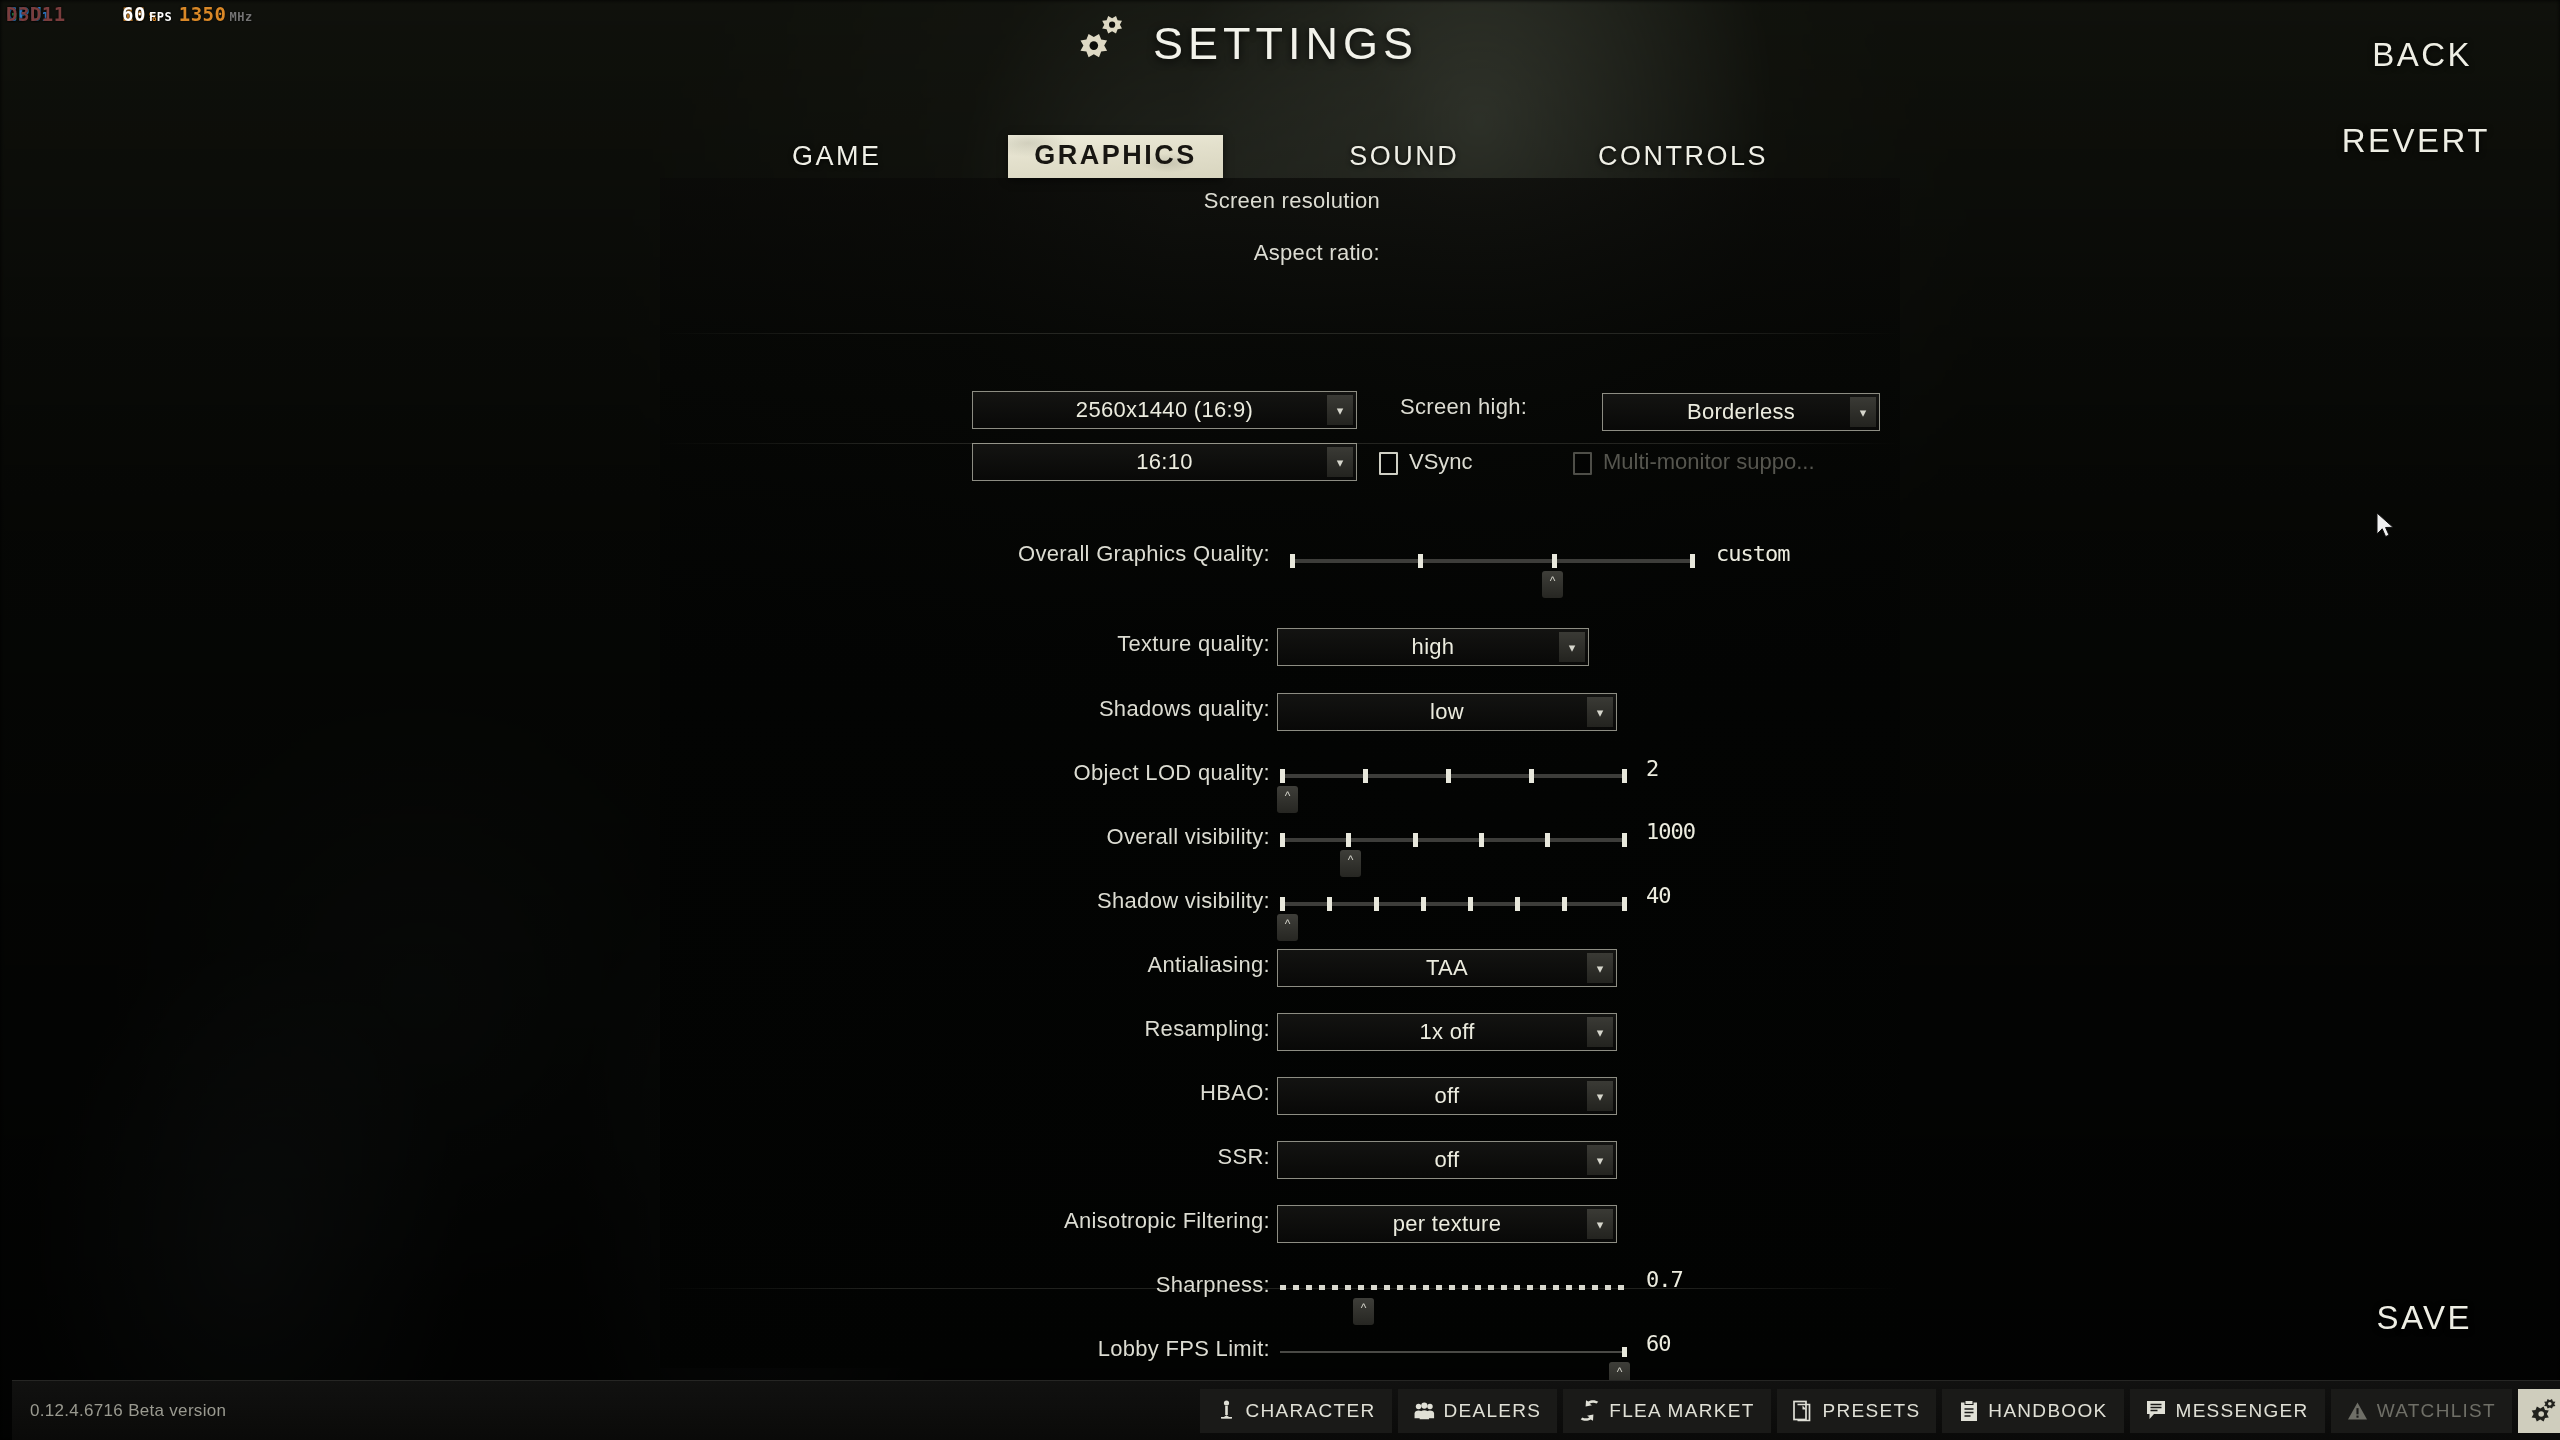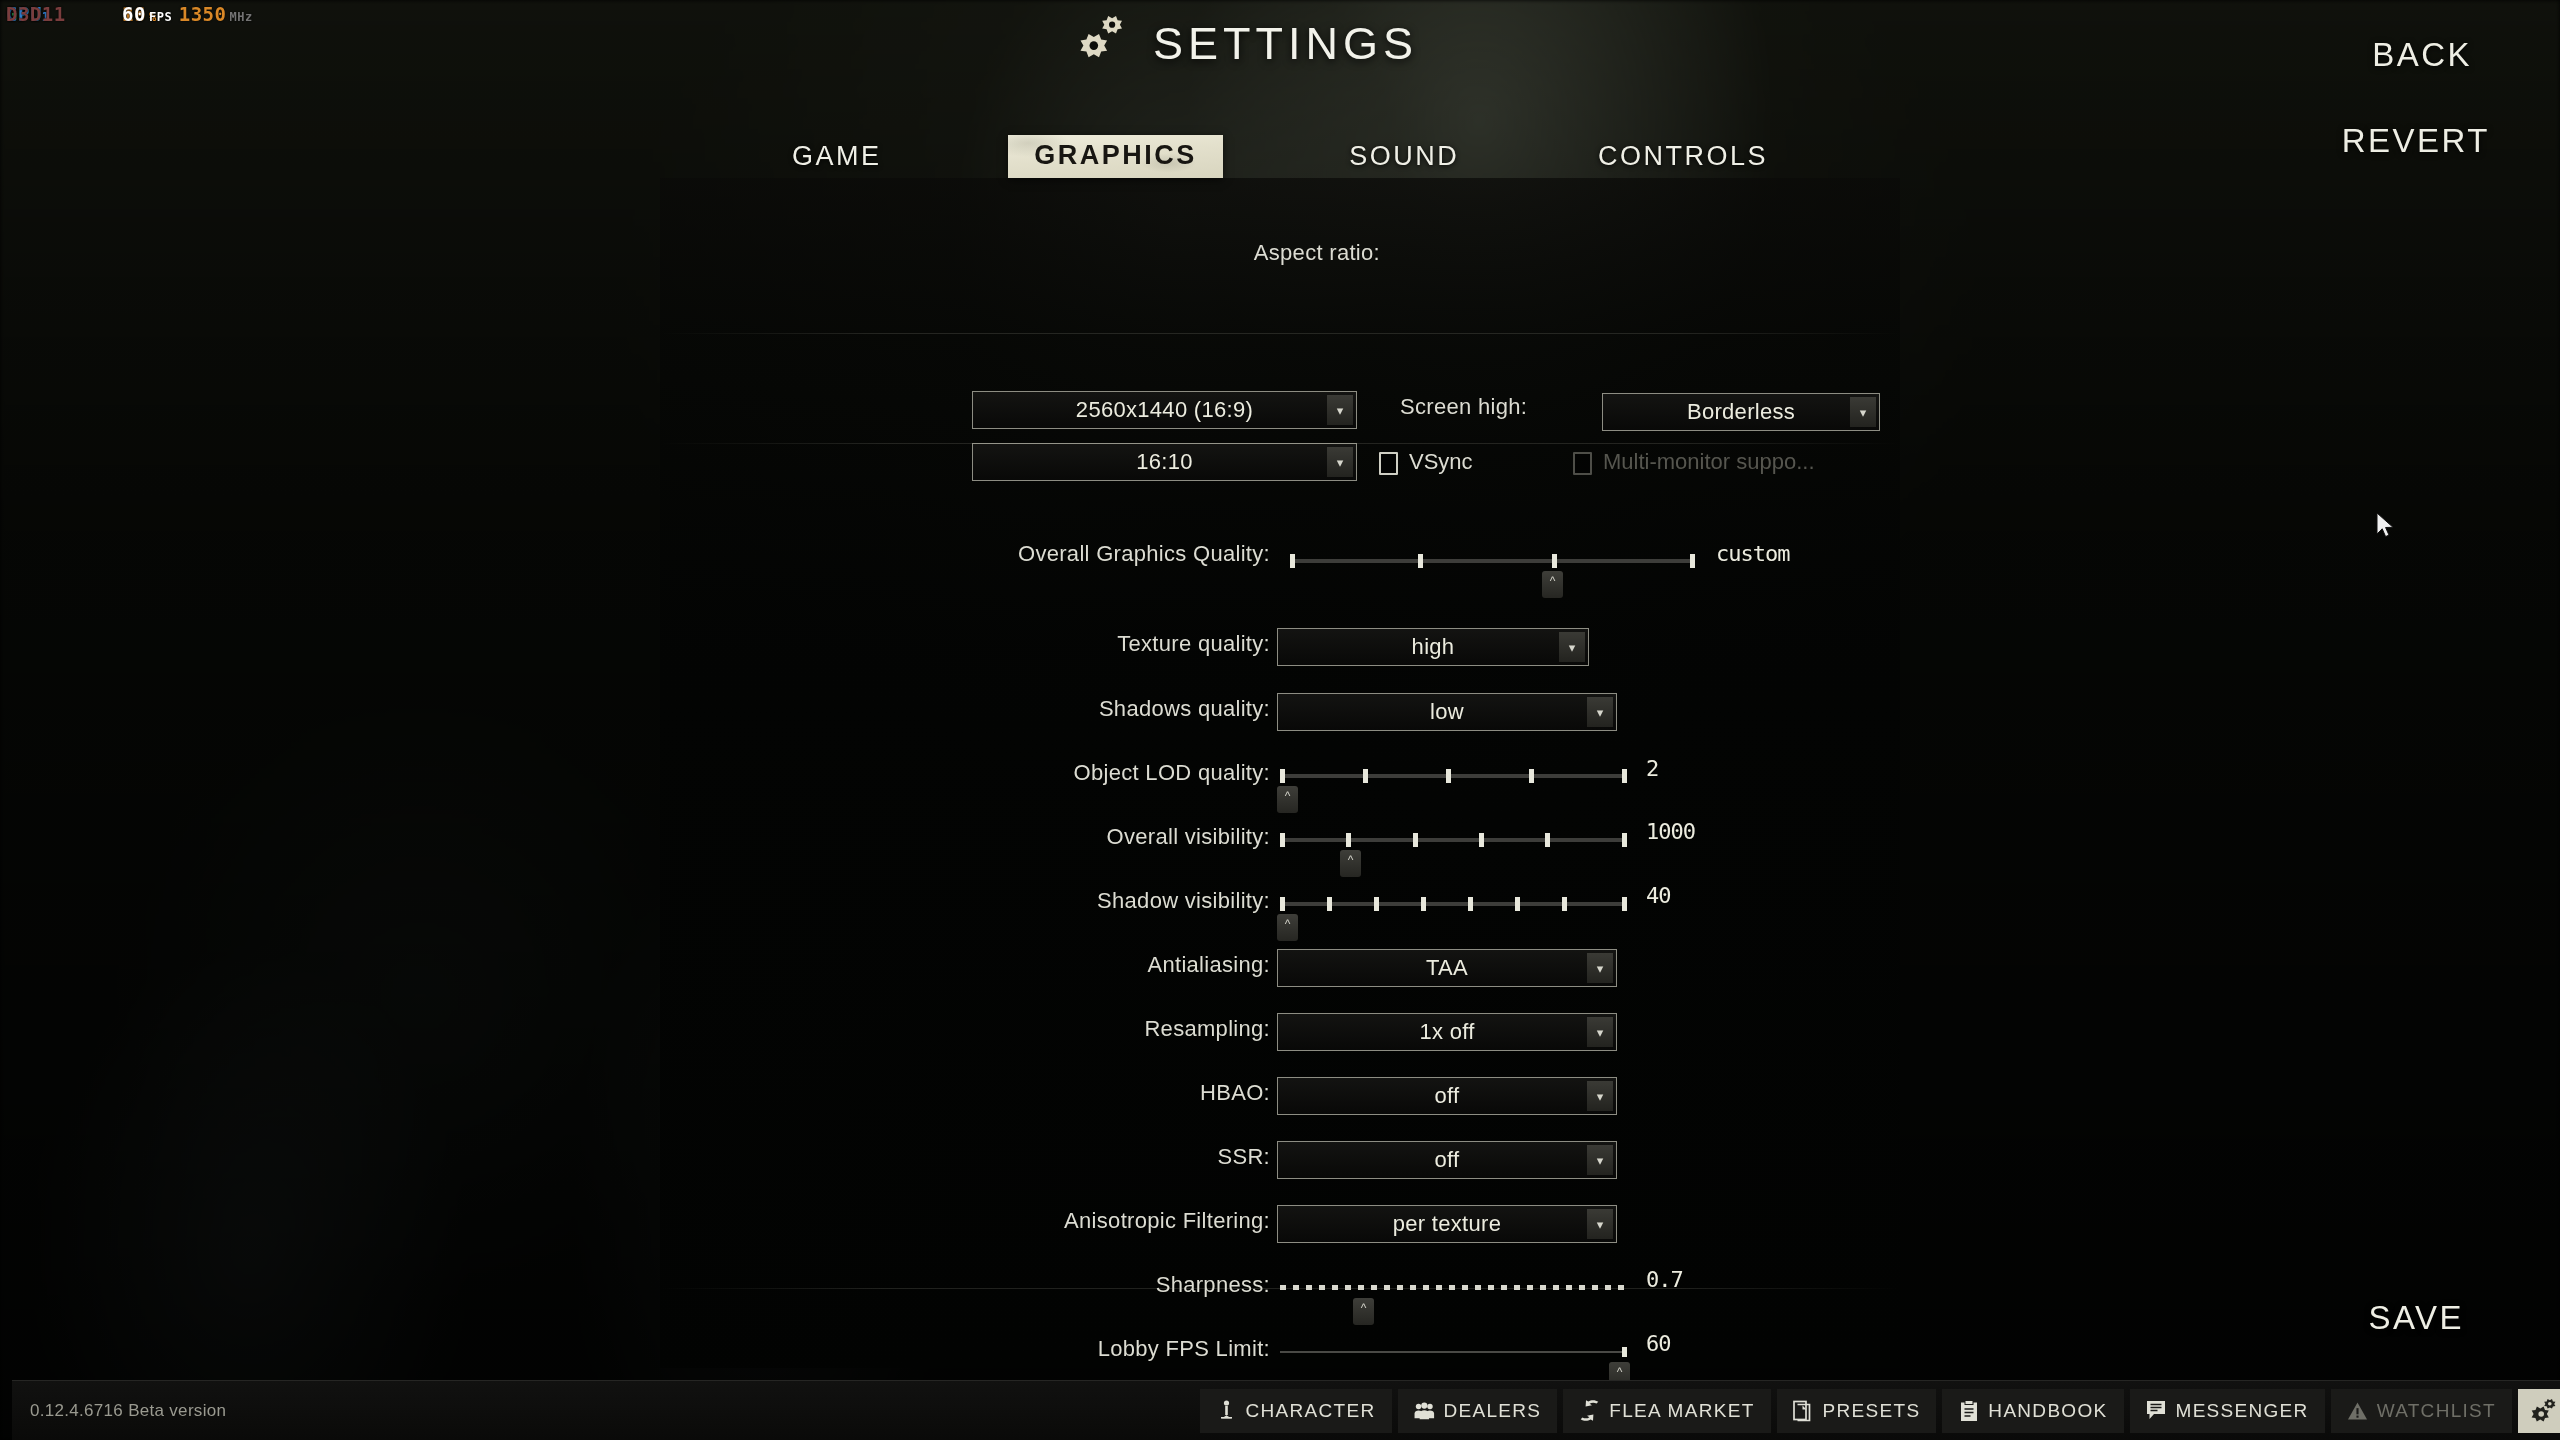--- a/index.html
+++ b/index.html
@@ -95,21 +95,21 @@
 
   
   .corner-btn{
     position:absolute; z-index:30;
     font-size:33px; letter-spacing:2.5px; color:#eeeee4;
     cursor:pointer; white-space:nowrap;
     text-shadow:0 1px 6px rgba(0,0,0,.9);
   }
   #back-btn  { right:88px;  top:36px; }
   #revert-btn{ right:70px;  top:122px; }
-  #save-btn  { right:96px;  top:1299px;margin-left:29px; }
+  #save-btn  { right:88px;  top:1299px;margin-left:29px; }
 
   
   .row{
     position:absolute; display:flex; align-items:center;
   }
   .lab{
     text-align:right; font-size:22px; color:#dcdcd2; letter-spacing:.3px;
     white-space:nowrap;
   }
 
@@ -244,20 +244,23 @@
     <div class="tab">CONTROLS</div>
   </div>
 </div>
 
 <div class="corner-btn" id="back-btn">BACK</div>
 <div class="corner-btn" id="revert-btn">REVERT</div>
 <div class="corner-btn" id="save-btn">SAVE</div>
 
 <div id="panel">
 
+  <div class="row" style="left:0; top:10px; width:720px; justify-content:flex-end;">
+    <span class="lab">Screen resolution</span>
+  </div>
   <div class="dd" style="position:absolute; left:312px; top:213px; width:385px;">
     <span class="val">2560x1440 (16:9)</span>
     <span class="arrow">▾</span>
   </div>
 
   <div class="row" style="left:740px; top:216px;">
     <span class="lab">Screen high:</span>
   </div>
   <div class="dd" style="position:absolute; left:942px; top:215px; width:278px;">
     <span class="val">Borderless</span>

